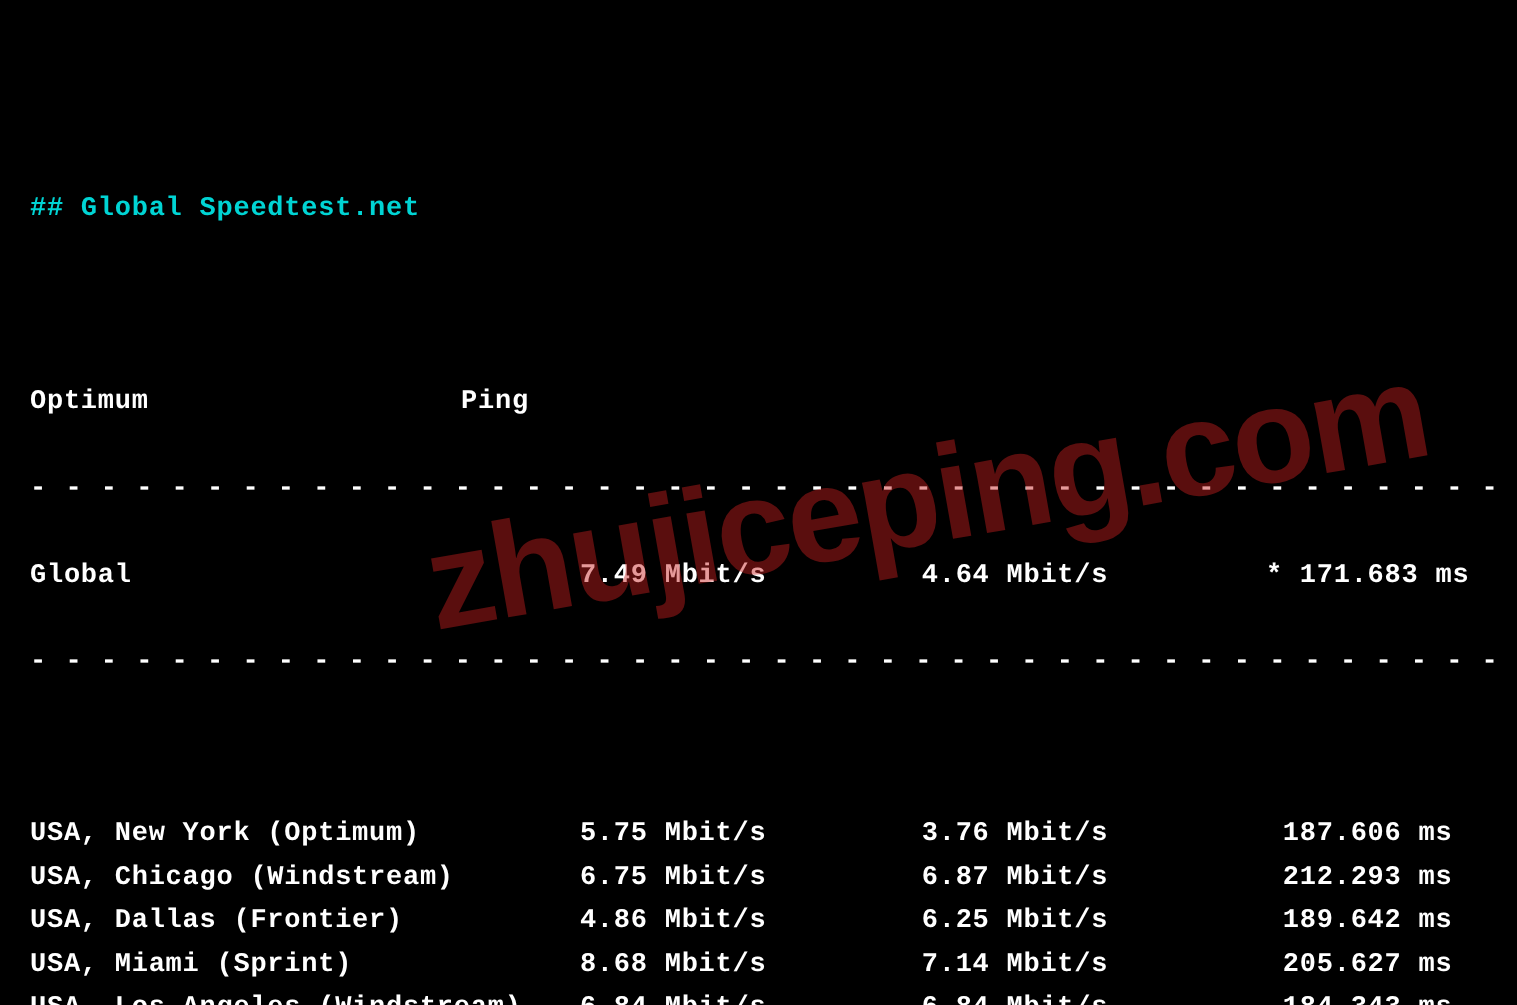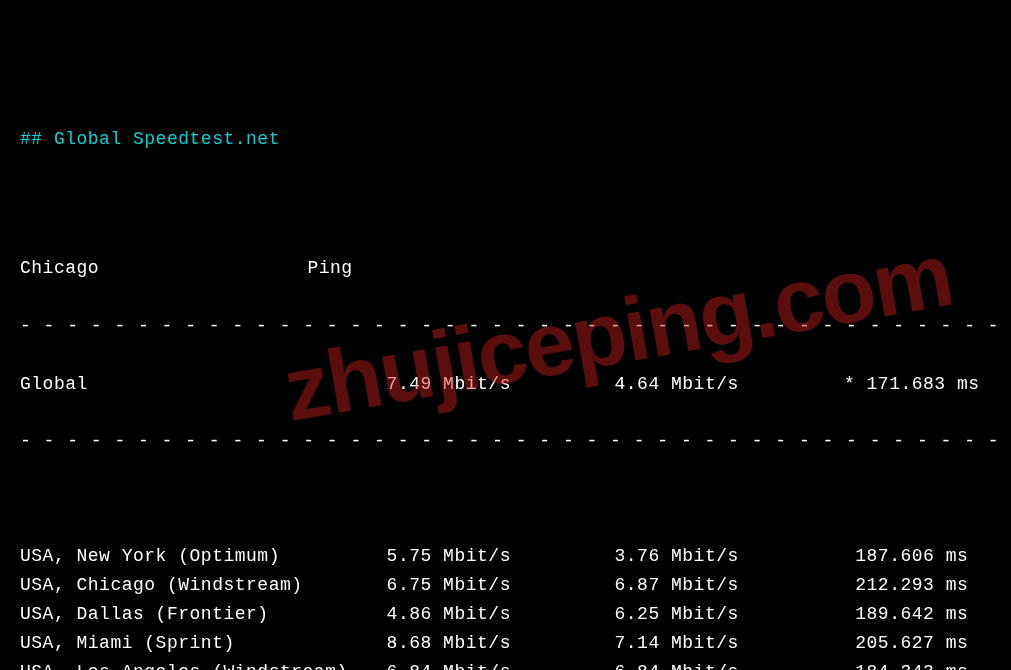--- a/index.html
+++ b/index.html
@@ -1,18 +1,19 @@
 <!DOCTYPE html>
 <html><head>
   <meta charset="utf-8">
   <style>
     * {
       margin: 0;
       padding: 0;
       box-sizing: border-box;
+      font-weight: bold;
     }
     body {
       background: #000;
       color: #fff;
       font-family: 'Consolas', 'Monaco', 'Courier New', monospace;
       font-size: 18px;
       line-height: 1.6;
       padding: 10px 20px;
       white-space: pre;
       letter-spacing: 0.5px;
@@ -57,21 +58,21 @@
     }
   </style>
 </head>
 <body>
 
 
 
 <div class="title">## Global Speedtest.net</div>
 <div> </div>
 <div class="row">
-  <span class="col-upload">Chicago</span>
+  <span class="col-upload">Optimum</span>
   <span class="col-ping">Ping</span>
 </div>
 <div class="divider">- - - - - - - - - - - - - - - - - - - - - - - - - - - - - - - - - - - - - - - - - - - - - - - - -</div>
 <div class="row">
   <span class="col-location">Global</span>
   <span class="col-upload">7.49 Mbit/s</span>
   <span class="col-download">4.64 Mbit/s</span>
   <span class="col-ping">* 171.683 ms</span>
 </div>
 <div class="divider">- - - - - - - - - - - - - - - - - - - - - - - - - - - - - - - - - - - - - - - - - - - - - - - - -</div>

